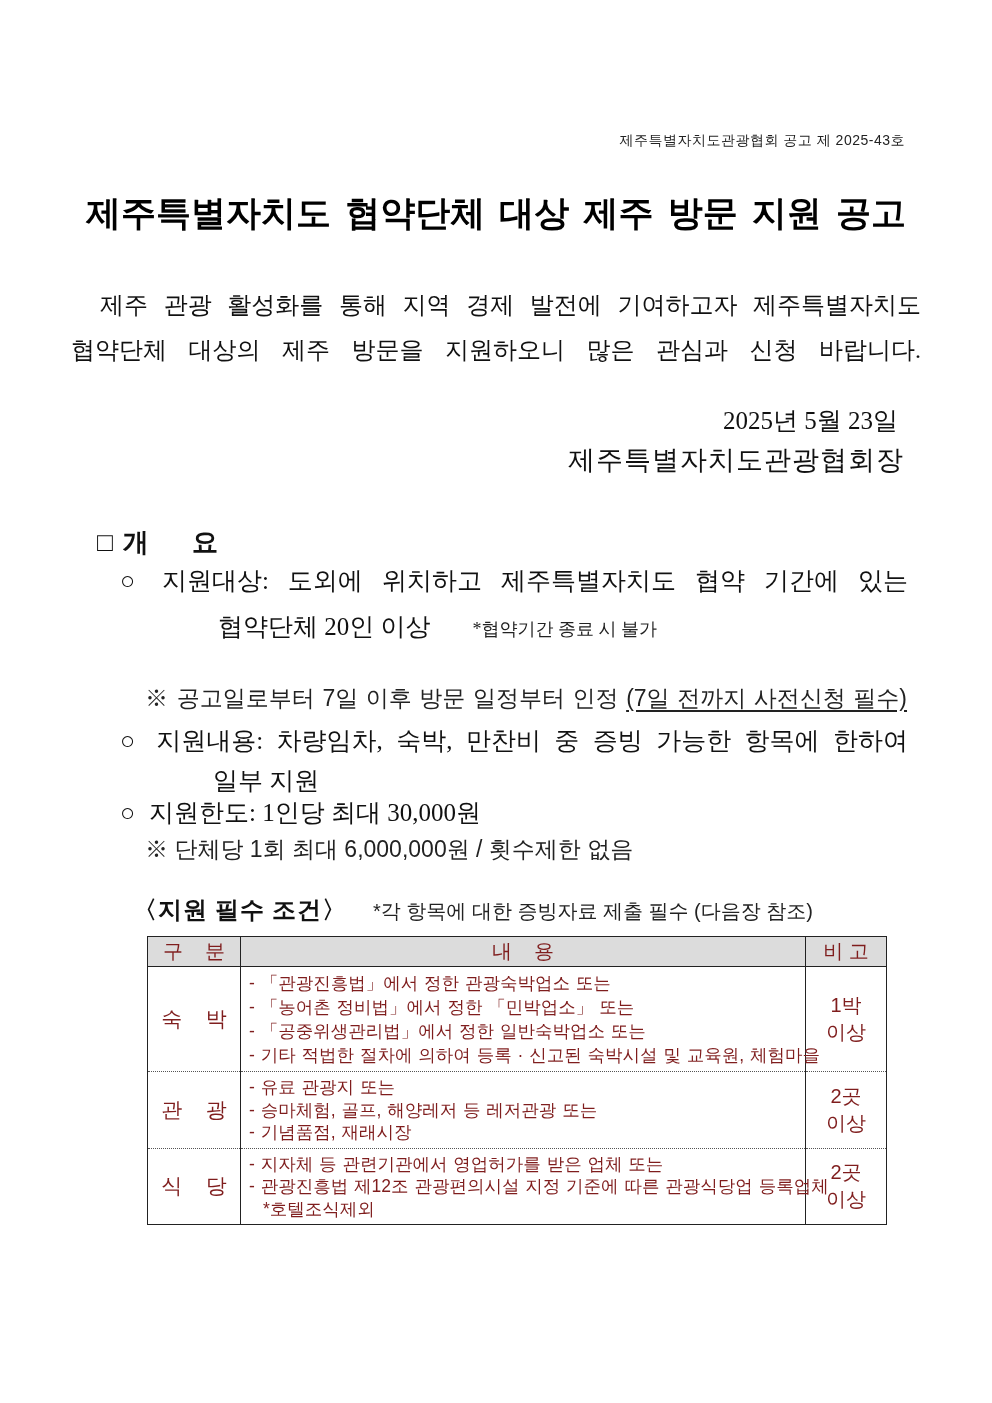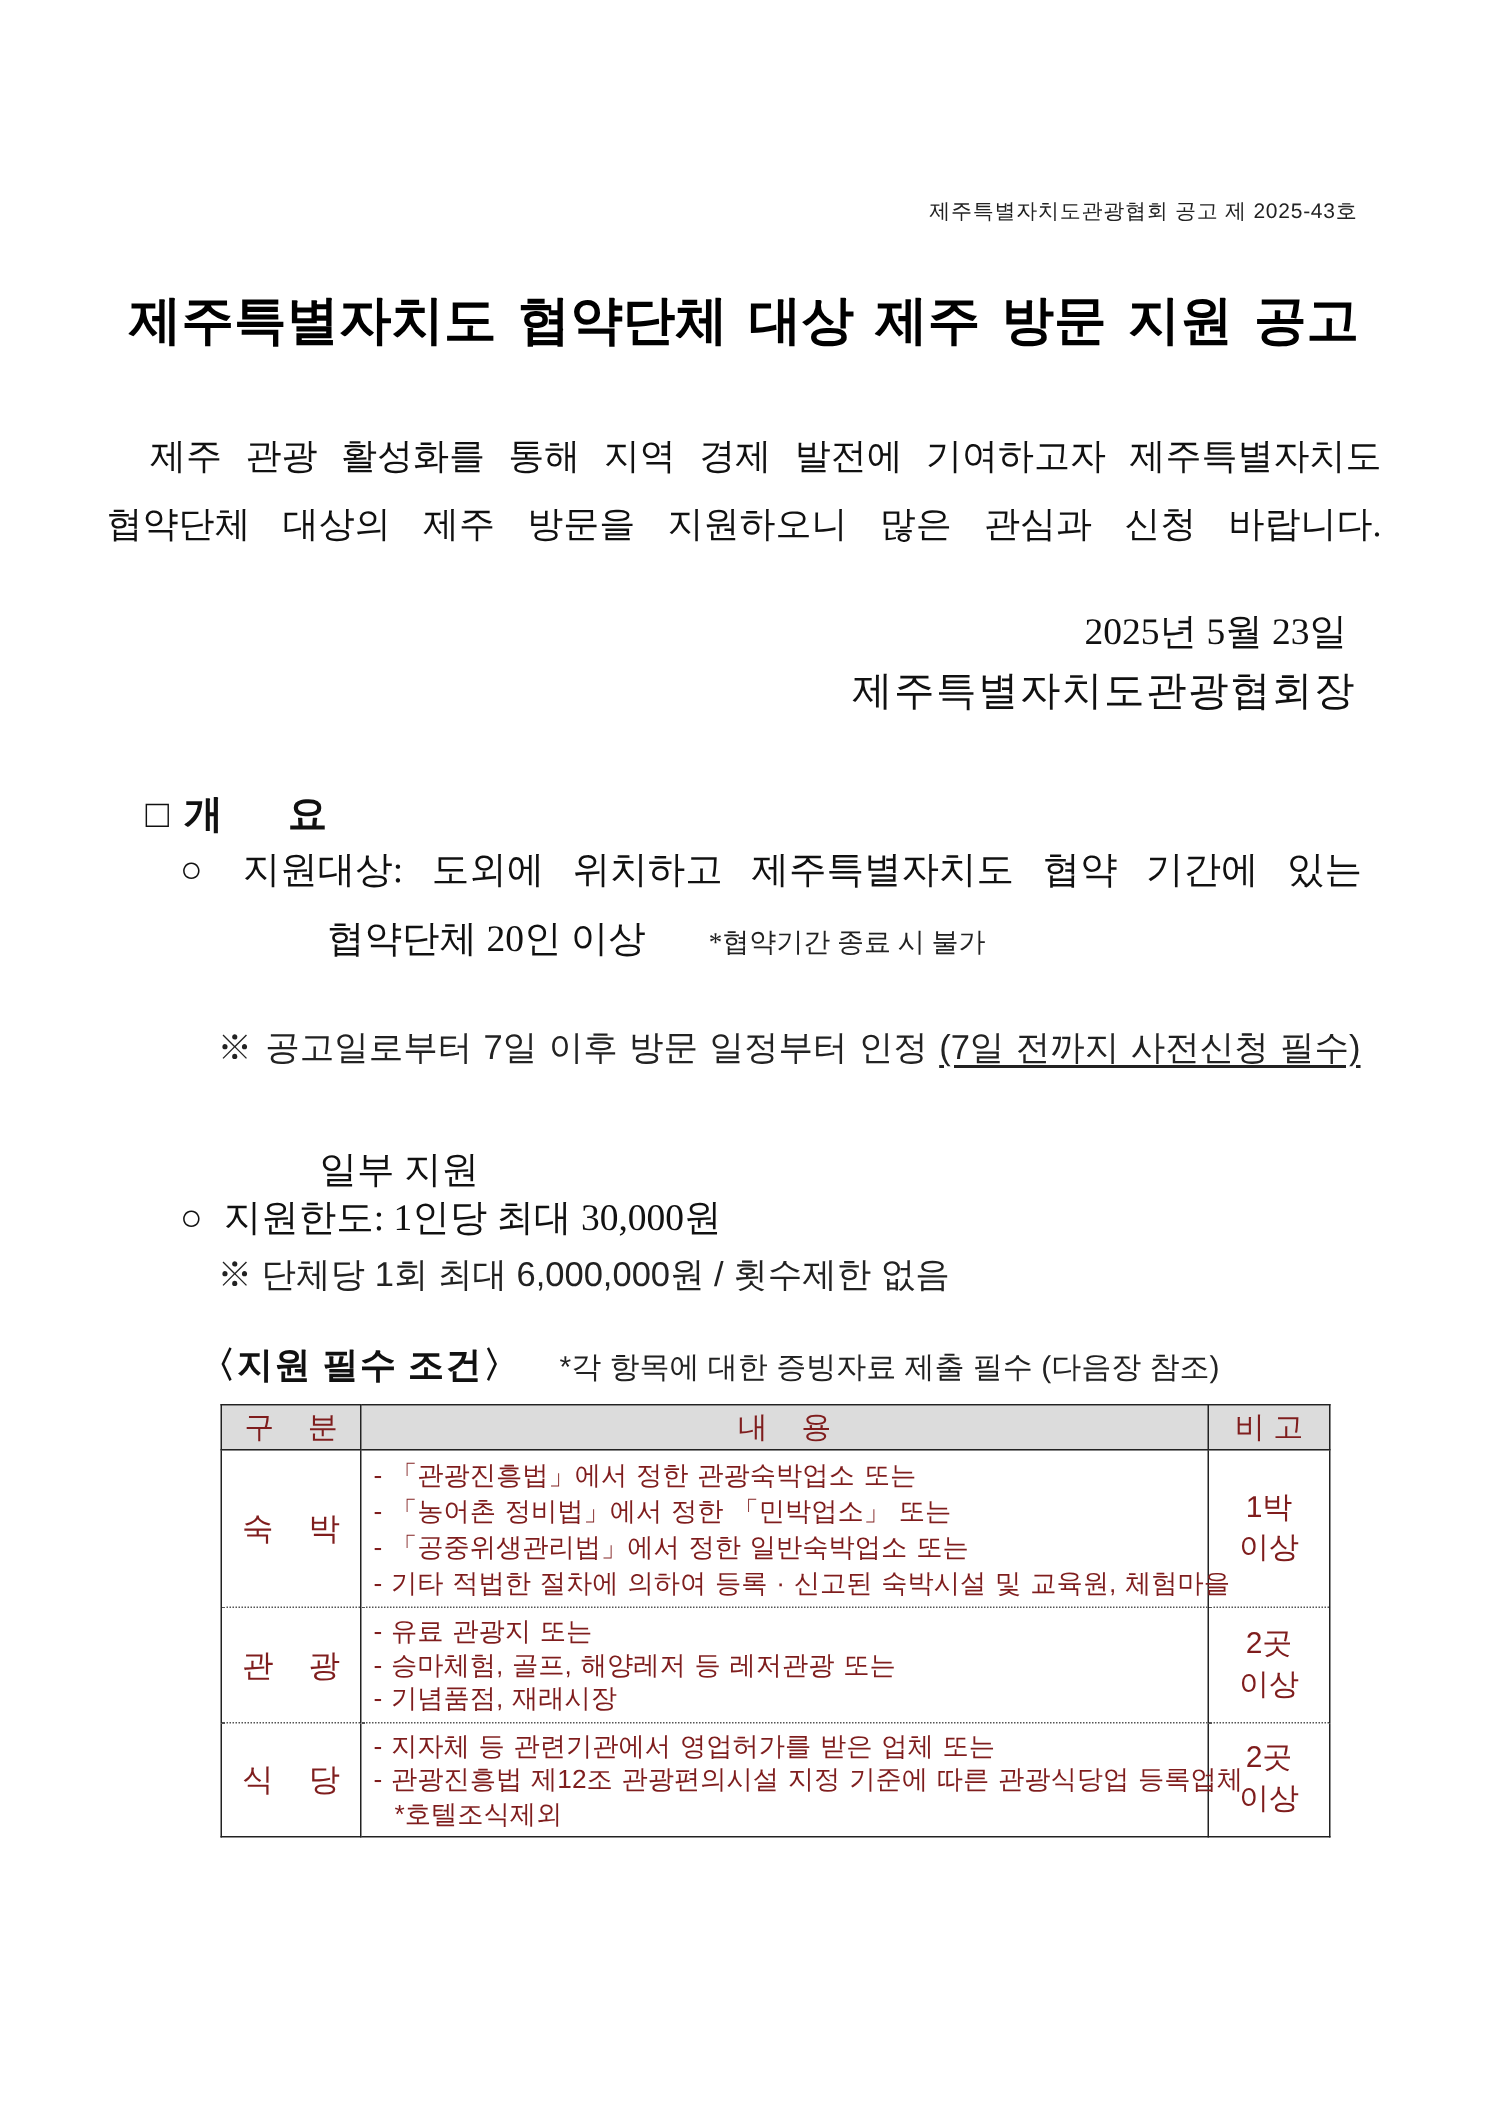--- a/index.html
+++ b/index.html
@@ -101,20 +101,21 @@
 
   <div class="ov-head"><span class="box">□</span><span>개      요</span></div>
 
   <div class="ov-line just" style="top:565px; left:120px; width:788px;"><span class="marker">○</span><span>지원대상: 도외에 위치하고 제주특별자치도 협약 기간에 있는</span></div>
 
   <div class="ov-line" style="top:611px; left:218px;"><span>협약단체 20인 이상</span><span class="small-note">*협약기간 종료 시 불가</span></div>
 
 
   <div class="note-line just" style="top:684px; left:145px; width:762px;"><span>※</span> <span>공고일로부터 7일 이후 방문 일정부터 인정 </span><span class="u">(7일 전까지 사전신청 필수)</span></div>
 
+  <div class="ov-line just" style="top:725px; left:120px; width:788px;"><span class="marker">○</span><span>지원내용: 차량임차, 숙박, 만찬비 중 증빙 가능한 항목에 한하여</span></div>
 
   <div class="ov-line" style="top:765px; left:213px;">일부 지원</div>
 
   <div class="ov-line" style="top:797px; left:120px;"><span class="marker">○</span><span>지원한도: 1인당 최대 30,000원</span></div>
 
   <div class="note-line" style="top:835px; left:145px;"><span>※</span> <span>단체당 1회 최대 6,000,000원 / 횟수제한 없음</span></div>
 
   <div class="cond-head"><span class="h">〈지원 필수 조건〉</span><span class="n">*각 항목에 대한 증빙자료 제출 필수 (다음장 참조)</span></div>
 
   <table class="cond">

